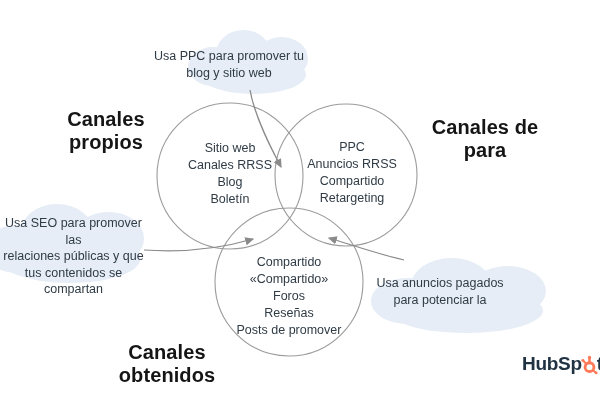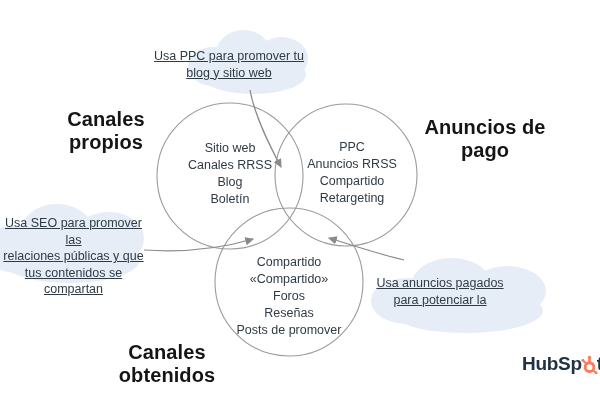--- a/index.html
+++ b/index.html
@@ -26,21 +26,21 @@
 
   
   .lines{position:absolute;left:0;top:0;z-index:2;}
   .lines circle{fill:none;stroke:var(--circle-stroke);stroke-width:1.1;}
   .lines path.arrow{fill:none;stroke:var(--arrow-stroke);stroke-width:1.2;}
   .lines marker path{fill:var(--arrow-stroke);}
 
   
   .txt{position:absolute;z-index:3;text-align:center;color:var(--text-dark);
        font-size:12.5px;line-height:17px;}
-  .cloud-txt{line-height:16.5px;text-decoration:underline;}
+  .cloud-txt{line-height:16.5px;}
   .zone-label{position:absolute;z-index:3;text-align:center;color:var(--label-dark);
        font-size:20px;font-weight:bold;letter-spacing:.1px;}
 
   
   .logo{position:absolute;left:522px;top:352px;z-index:3;display:flex;align-items:center;
         color:var(--logo-navy);font-size:19px;font-weight:bold;letter-spacing:-.3px;}
   .logo .sprocket{margin:3px -1px 0 -1px;}
 </style>
 </head>
 <body>
@@ -109,21 +109,21 @@
   </div>
   <div class="txt" style="left:219px;top:254px;width:140px;">
     <div>Compartido</div>
     <div>«Compartido»</div>
     <div>Foros</div>
     <div>Reseñas</div>
     <div>Posts de promover</div>
   </div>
 
   <div class="zone-label" style="left:30px;top:108px;width:152px;">Canales propios</div>
-  <div class="zone-label" style="left:409px;top:116px;width:152px;">Anuncios de pago</div>
+  <div class="zone-label" style="left:409px;top:116px;width:152px;">Canales de para</div>
   <div class="zone-label" style="left:89px;top:341px;width:156px;">Canales obtenidos</div>
 
   <div class="logo">
     <span>HubSp</span>
       <svg class="sprocket" width="17" height="20" viewBox="0 0 20 23">
       <g stroke="#ff7a59" fill="none" stroke-linecap="round">
         <circle cx="10" cy="14" r="5.2" stroke-width="3.4"></circle>
         <path d="M10,9 L10,3.2" stroke-width="3"></path>
         <path d="M6.4,10.2 L2.6,6.6" stroke-width="2.4"></path>
         <path d="M14.2,17.6 L17.2,20.4" stroke-width="2.4"></path>

